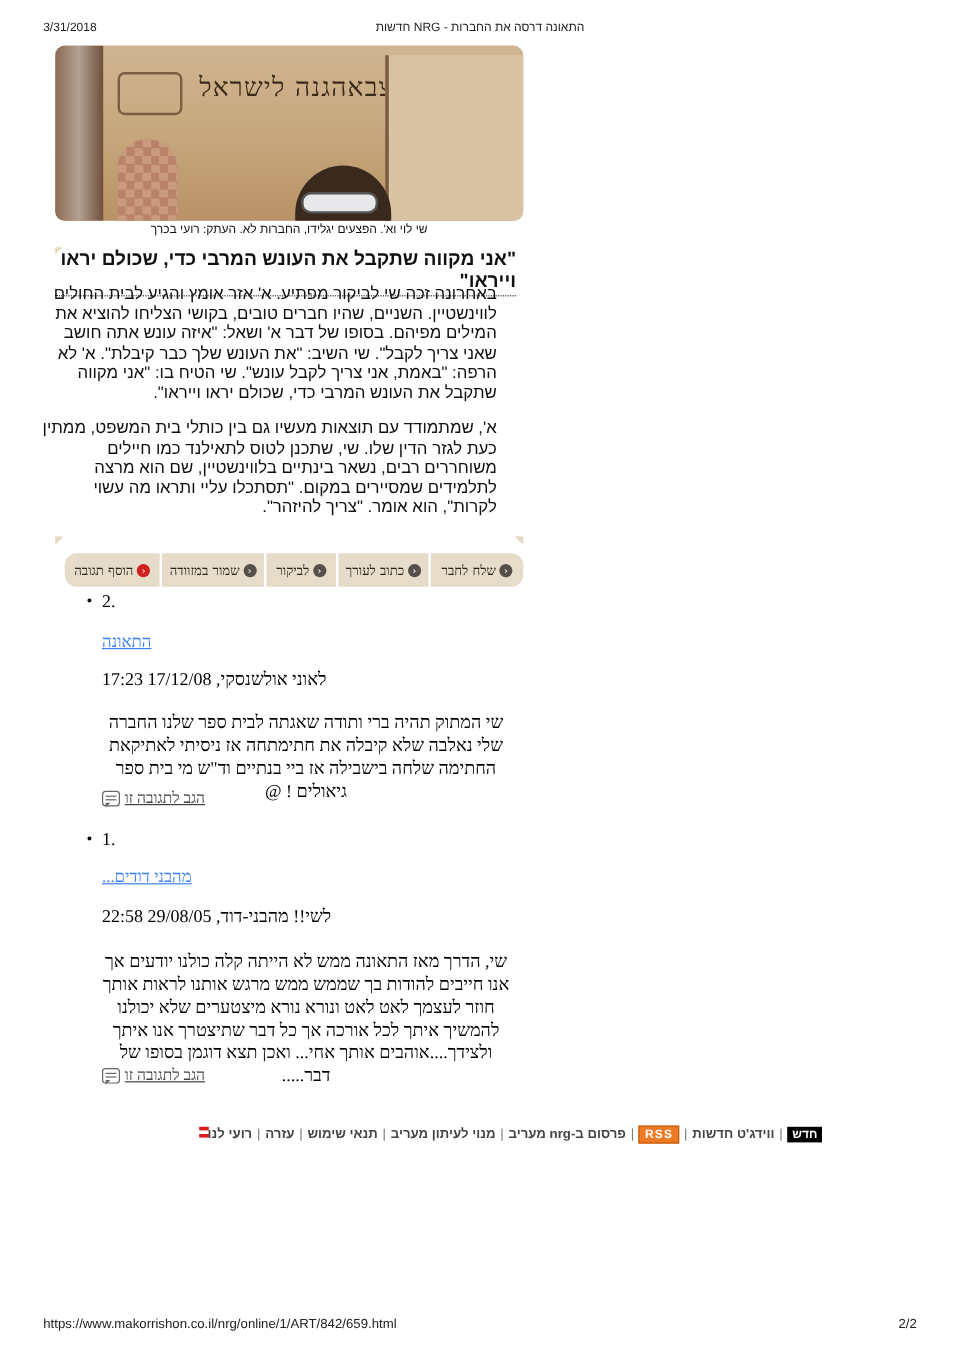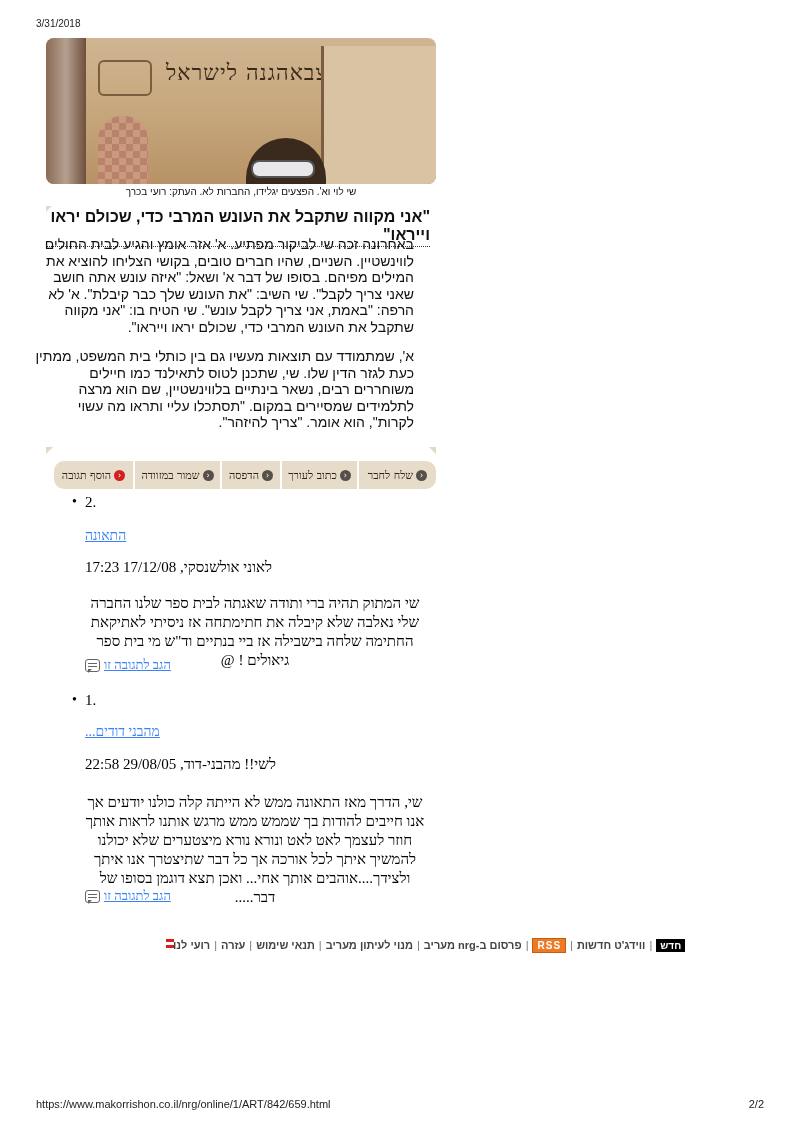--- a/index.html
+++ b/index.html
@@ -50,36 +50,37 @@
   .c-item { position: absolute; left: 0; width: 800px; }
   .bullet { position: absolute; left: 72px; font-size: 14px; }
   .c-num { position: absolute; left: 85px; font-size: 15px; }
   .c-title { position: absolute; left: 85px; font-size: 14px; color: #3b82f6; text-decoration: underline; direction: rtl; cursor: pointer; }
   .c-meta { position: absolute; left: 85px; font-size: 15px; direction: rtl; text-align: left; }
   .c-body { position: absolute; left: 85px; width: 340px; font-size: 15px; line-height: 19px; direction: rtl; text-align: center; margin: 0; }
   .c-reply { position: absolute; left: 85px; display: flex; align-items: center; gap: 4px; }
   .c-reply .bubble { width: 13px; height: 11px; border: 1.5px solid #666; border-radius: 3px; position: relative; background: #fff; }
   .c-reply .bubble::after { content: ""; position: absolute; left: 2px; top: 9px; width: 0; height: 0; border-top: 4px solid #666; border-right: 4px solid transparent; }
   .c-reply .bubble i { position: absolute; left: 2px; right: 2px; height: 1px; background: #666; }
-  .c-reply a { font-size: 13px; color: #3b82f6; text-decoration: underline; direction: rtl; cursor: pointer; }
+  .c-reply a { font-size: 13px; color: #404040; text-decoration: underline; direction: rtl; cursor: pointer; }
 
   .site-footer { position: absolute; left: 170px; top: 935px; width: 510px; height: 20px; display: flex; flex-direction: row-reverse; align-items: center; gap: 3px; direction: rtl;
                  font-size: 11px; font-weight: bold; color: #444; }
   .site-footer .logo { width: 20px; height: 20px; border-radius: 50%; background: #d91c1c; position: relative; }
   .site-footer .logo::after { content: ""; position: absolute; right: -4px; top: 4px; width: 8px; height: 3px; background: #d91c1c; box-shadow: 0 6px 0 #d91c1c; }
   .site-footer .sep { color: #777; font-weight: normal; padding: 0 1px; }
   .site-footer .lnk { cursor: pointer; white-space: nowrap; }
   .rss-badge { background: #ee7a26; color: #fff; padding: 1px 4px; font-size: 10px; border: 1px solid #c55d10; letter-spacing: 1px; }
   .new-badge { background: #000000; color: #fff; padding: 1px 4px; font-size: 10px; }
 </style>
 </head>
 <body>
 
 <div class="print-header">
   <span class="date">3/31/2018</span>
+  <span class="doc-title">התאונה דרסה את החברות - NRG חדשות</span>
 </div>
 
 <div class="photo">
   <div class="pole"></div>
   <div class="sign-small"></div>
   <div class="box-text">צבאהגנה לישראל</div>
   <div class="right-panel"></div>
   <div class="face-blur"></div>
   <div class="head"></div>
   <div class="glasses"></div>
@@ -98,21 +99,21 @@
   <div class="tb-btn" style="width:77px">
     <span class="tb-arrow">‹</span>
     <span>שלח לחבר</span>
   </div>
   <div class="tb-btn" style="width:75px">
     <span class="tb-arrow">‹</span>
     <span>כתוב לעורך</span>
   </div>
   <div class="tb-btn" style="width:58px">
     <span class="tb-arrow">‹</span>
-    <span>הדפסה</span>
+    <span>לביקור</span>
   </div>
   <div class="tb-btn" style="width:85px">
     <span class="tb-arrow">‹</span>
     <span>שמור במזוודה</span>
   </div>
   <div class="tb-btn" style="width:79px">
     <span class="tb-arrow red">‹</span>
     <span>הוסף תגובה</span>
   </div>
 </div>

